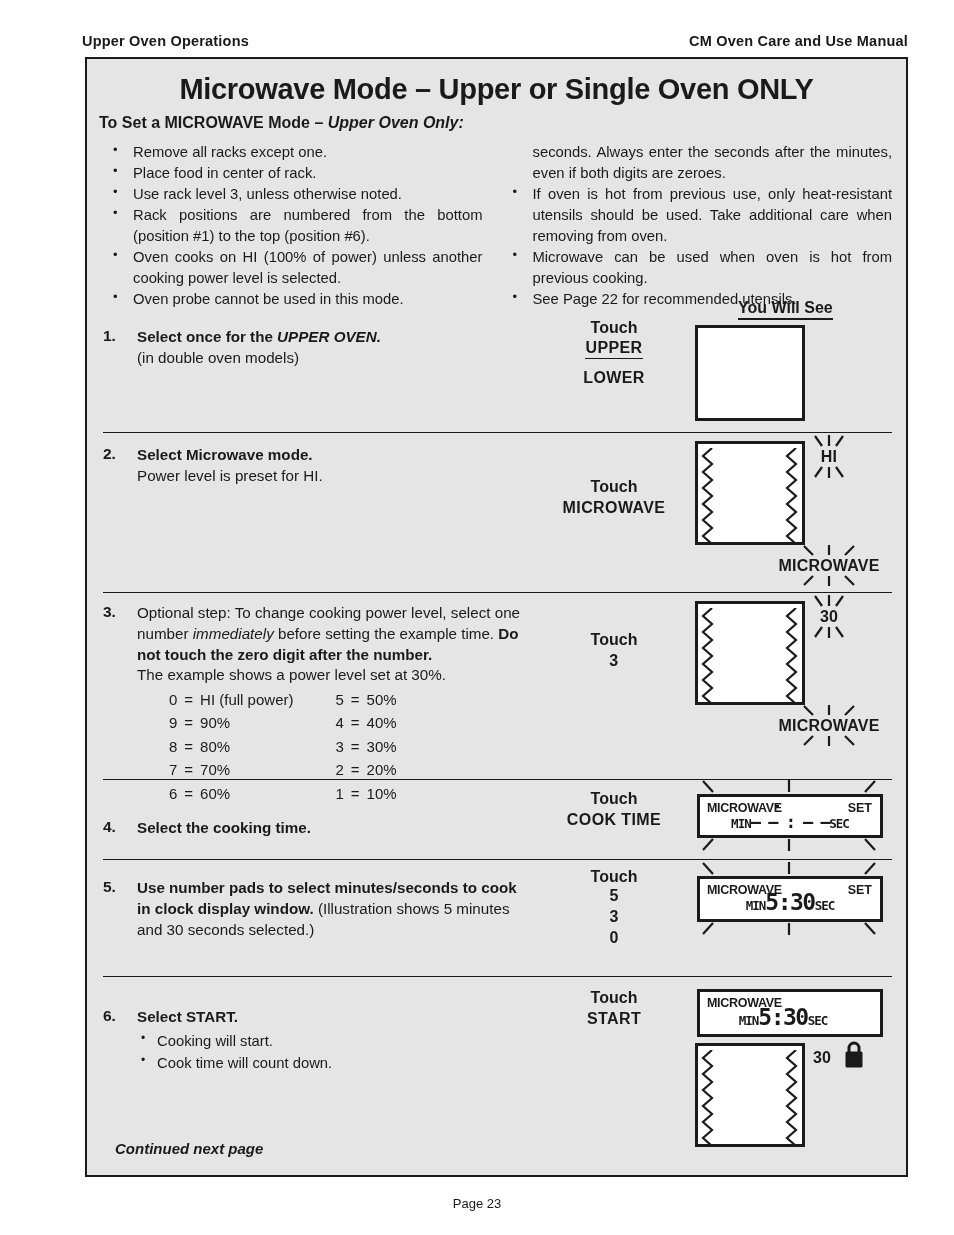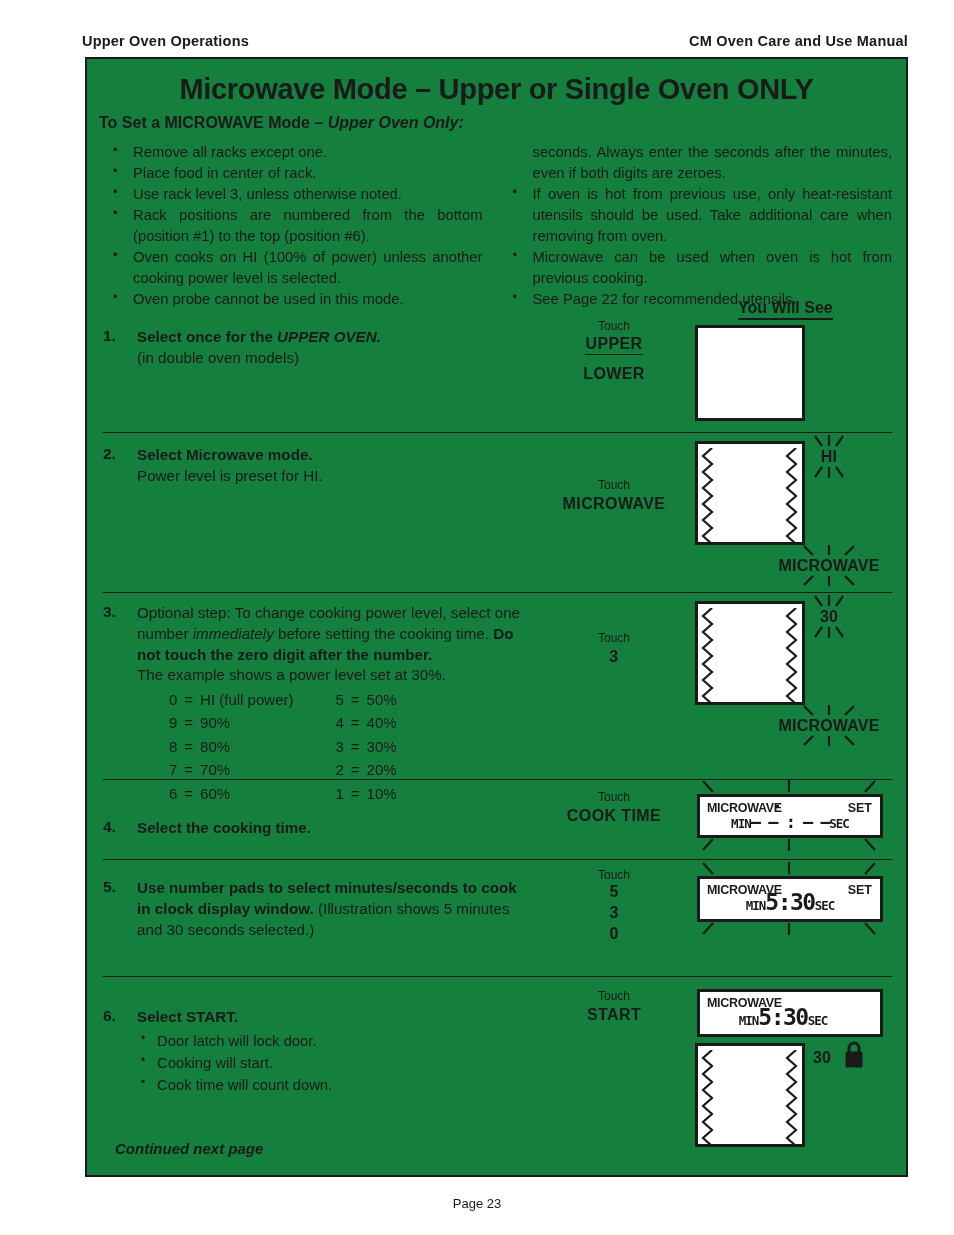--- a/index.html
+++ b/index.html
@@ -33,21 +33,21 @@
 
   
   .frame {
     position: absolute;
     left: 85px;
     top: 57px;
     width: 823px;
     height: 1120px;
     border: 2.5px solid #1a1a1a;
     box-sizing: border-box;
-    background: #15803d;
+    background: #e5e5e5;
   }
 
   .title {
     text-align: center;
     font-size: 29px;
     font-weight: bold;
     letter-spacing: -0.3px;
     margin-top: 14px;
   }
   .subtitle {
@@ -111,21 +111,21 @@
     display: inline-block;
     width: 388px;
     vertical-align: top;
     font-size: 15.2px;
     line-height: 1.37;
   }
   .b  { font-weight: bold; }
   .i  { font-style: italic; }
   .bi { font-weight: bold; font-style: italic; }
 
-  .touch-word { font-size: 12px; }
+  .touch-word { font-size: 16px; font-weight: bold; }
   .touch-key  { font-size: 16px; font-weight: bold; letter-spacing: 0.4px; }
   .touch-key.under { border-bottom: 1.8px solid #1a1a1a; display:inline-block; padding-bottom:1px;}
   .touch-num  { font-size: 16px; font-weight: bold; line-height: 1.3; }
 
   
   ul.sub { list-style: none; margin: 2px 0 0 0; padding: 0; font-size: 14.8px; line-height: 1.5;}
   ul.sub li { position: relative; padding-left: 20px; }
   ul.sub li::before {
     content: "\2022";
     position: absolute; left: 4px; top: -1px; font-size: 12px;
@@ -348,21 +348,21 @@
             <line x1="68" y1="1" x2="77" y2="10" stroke="#1a1a1a" stroke-width="2.2"></line>
           </svg>
         </div>
       </div>
     </div>
 
     <div class="step-row" style="height:187px;">
       <div class="col-text">
         <div style="margin-top:6px;">
           <span class="stepnum">3.</span><span class="stepbody">
-            <span>Optional step: To change cooking power level,  select one number </span><span class="i">immediately</span><span> before setting the cooking time. </span><span class="b">Do not touch the zero digit after the number.</span>
+            <span>Optional step: To change cooking power level,  select one number </span><span class="i">immediately</span><span> before setting the example time. </span><span class="b">Do not touch the zero digit after the number.</span>
             <div>The example shows a power level set at 30%.</div>
             <table class="power">
               <tbody>
                   <tr>
                 <td>0</td>
                 <td class="eq">=</td>
                 <td>HI (full power)</td>
                 <td class="gap"></td>
                 <td>5</td>
                 <td class="eq">=</td>
@@ -520,21 +520,20 @@
         </svg>
       </div>
     </div>
 
     <div class="step-row last" style="height:200px;">
       <div class="col-text">
         <div style="margin-top:26px;">
           <span class="stepnum">6.</span><span class="stepbody">
             <span class="b">Select START.</span>
             <ul class="sub">
-              <li>Door latch will lock door.</li>
               <li>Cooking will start.</li>
               <li>Cook time will count down.</li>
             </ul>
           </span>
         </div>
       </div>
       <div class="col-touch">
         <div class="touch-word" style="margin-top:8px;">Touch</div>
         <div style="margin-top:3px;"><span class="touch-key">START</span></div>
       </div>

